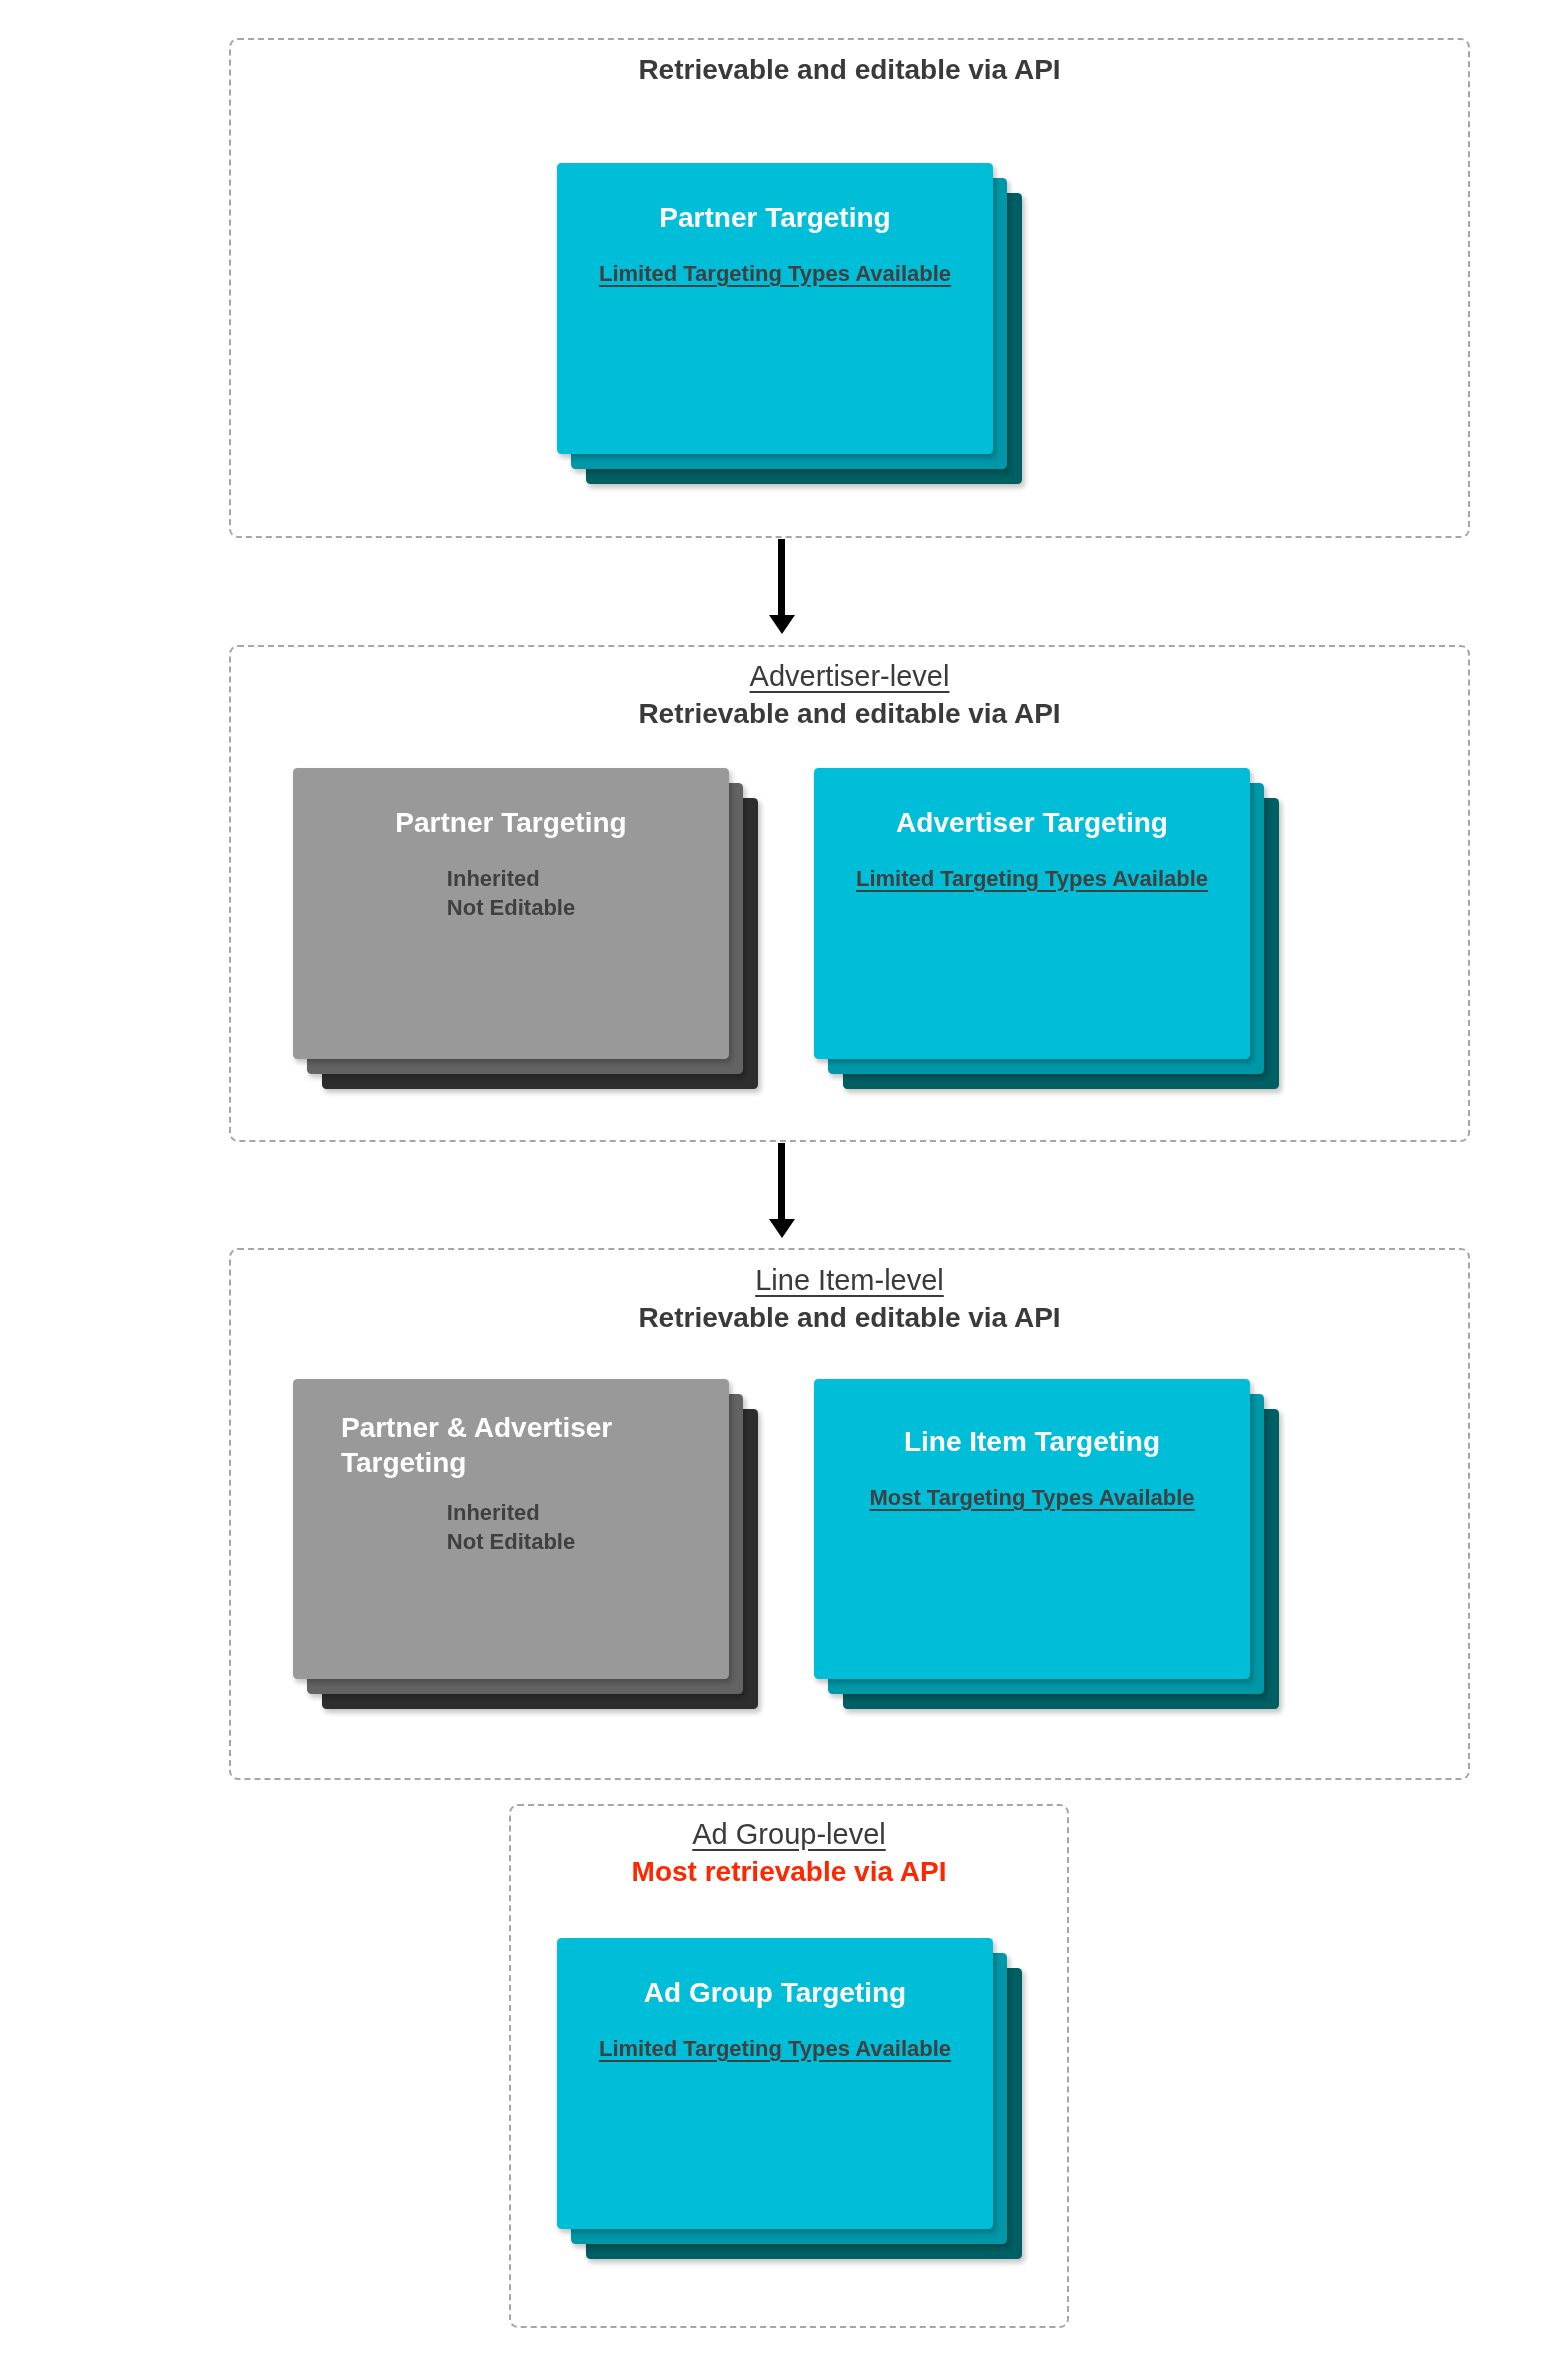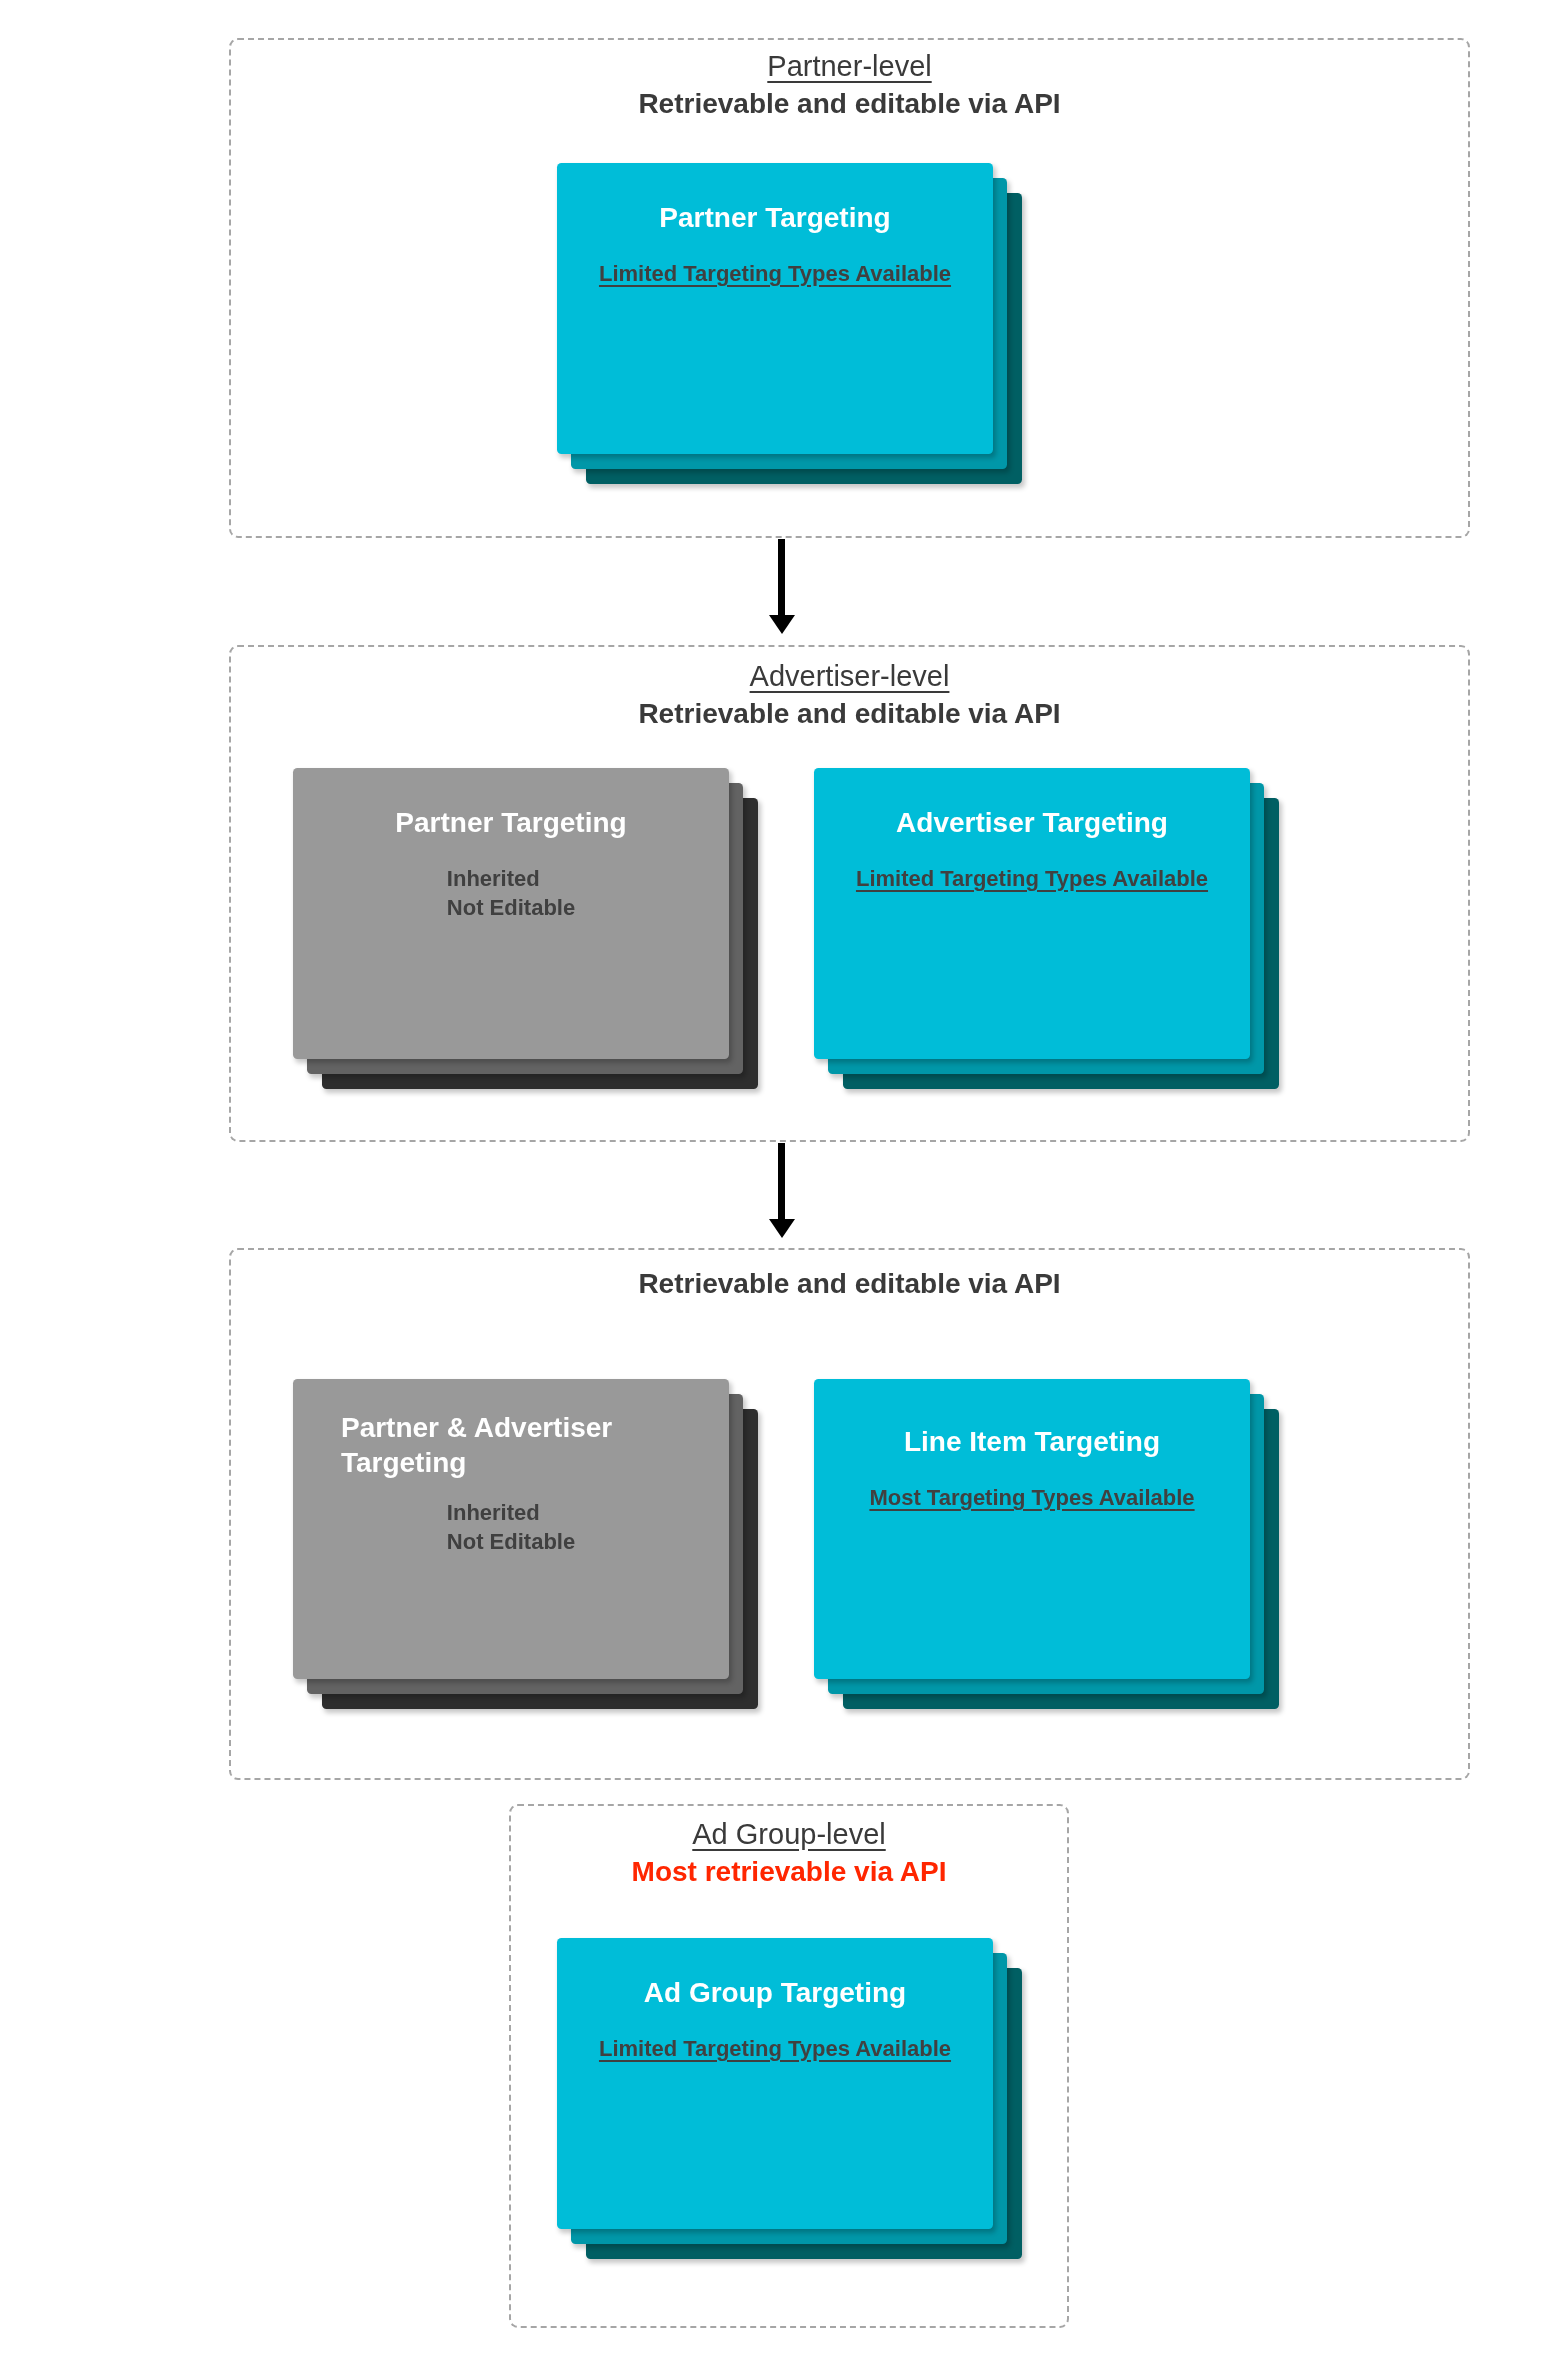--- a/index.html
+++ b/index.html
@@ -142,21 +142,20 @@
   }
 </style>
 </head>
 <body>
 
 <div class="canvas">
 
   <div class="level-box" style="left:229px; top:38px; width:1241px; height:500px;"></div>
 
   <div class="level-head" style="left:229px; top:49px; width:1241px;">
-    <div class="level-title">Partner-level</div>
     <div class="level-sub">Retrievable and editable via API</div>
   </div>
 
   <div class="stack cyan" style="left:557px; top:163px; width:464px; height:321px;">
     <div class="layer back" style="width:436px; height:291px;"></div>
     <div class="layer mid" style="width:436px; height:291px;"></div>
     <div class="layer front" style="width:436px; height:291px;">
       <div class="card-body">
         <div class="card-title">Partner Targeting</div>
         <div class="card-note underlined">Limited Targeting Types Available</div>
@@ -194,20 +193,21 @@
         <div class="card-note underlined">Limited Targeting Types Available</div>
       </div>
     </div>
   </div>
 
   <div class="arrow" style="left:778px; top:1143px; height:77px;"></div>
 
   <div class="level-box" style="left:229px; top:1248px; width:1241px; height:532px;"></div>
 
   <div class="level-head" style="left:229px; top:1263px; width:1241px;">
+    <div class="level-title">Line Item-level</div>
     <div class="level-sub">Retrievable and editable via API</div>
   </div>
 
   <div class="stack gray" style="left:293px; top:1379px; width:524px; height:357px;">
     <div class="layer back" style="width:436px; height:300px;"></div>
     <div class="layer mid" style="width:436px; height:300px;"></div>
     <div class="layer front" style="width:436px; height:300px;">
       <div class="card-body" style="padding-top:32px;">
         <div class="card-title" style="max-width:78%;">Partner &amp; Advertiser Targeting</div>
         <div class="card-note" style="white-space:pre-line; margin-top:18px;">Inherited

